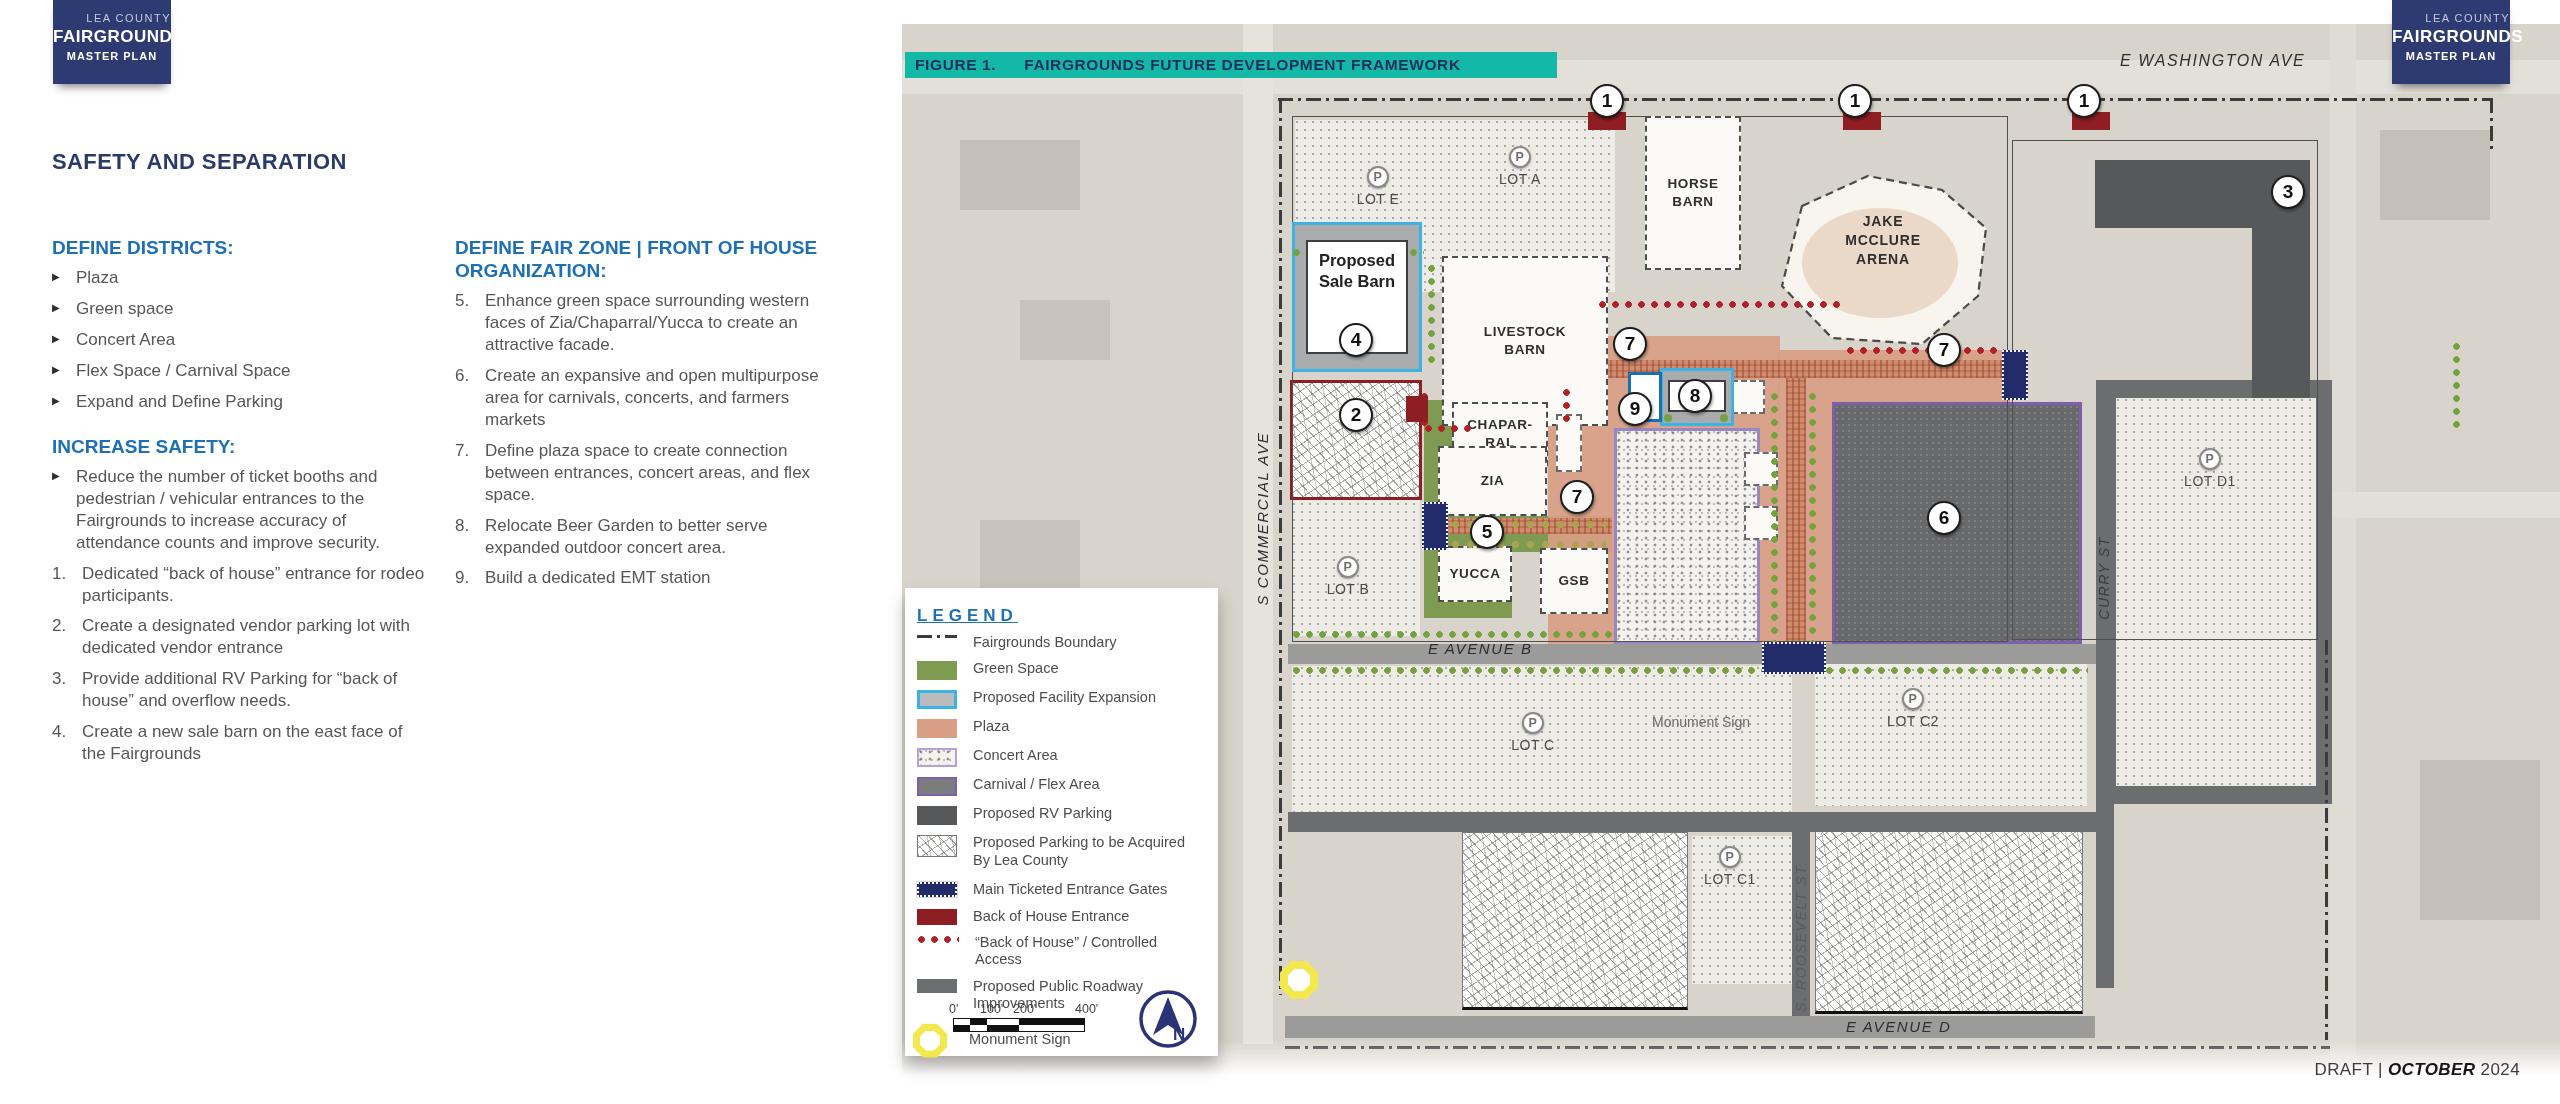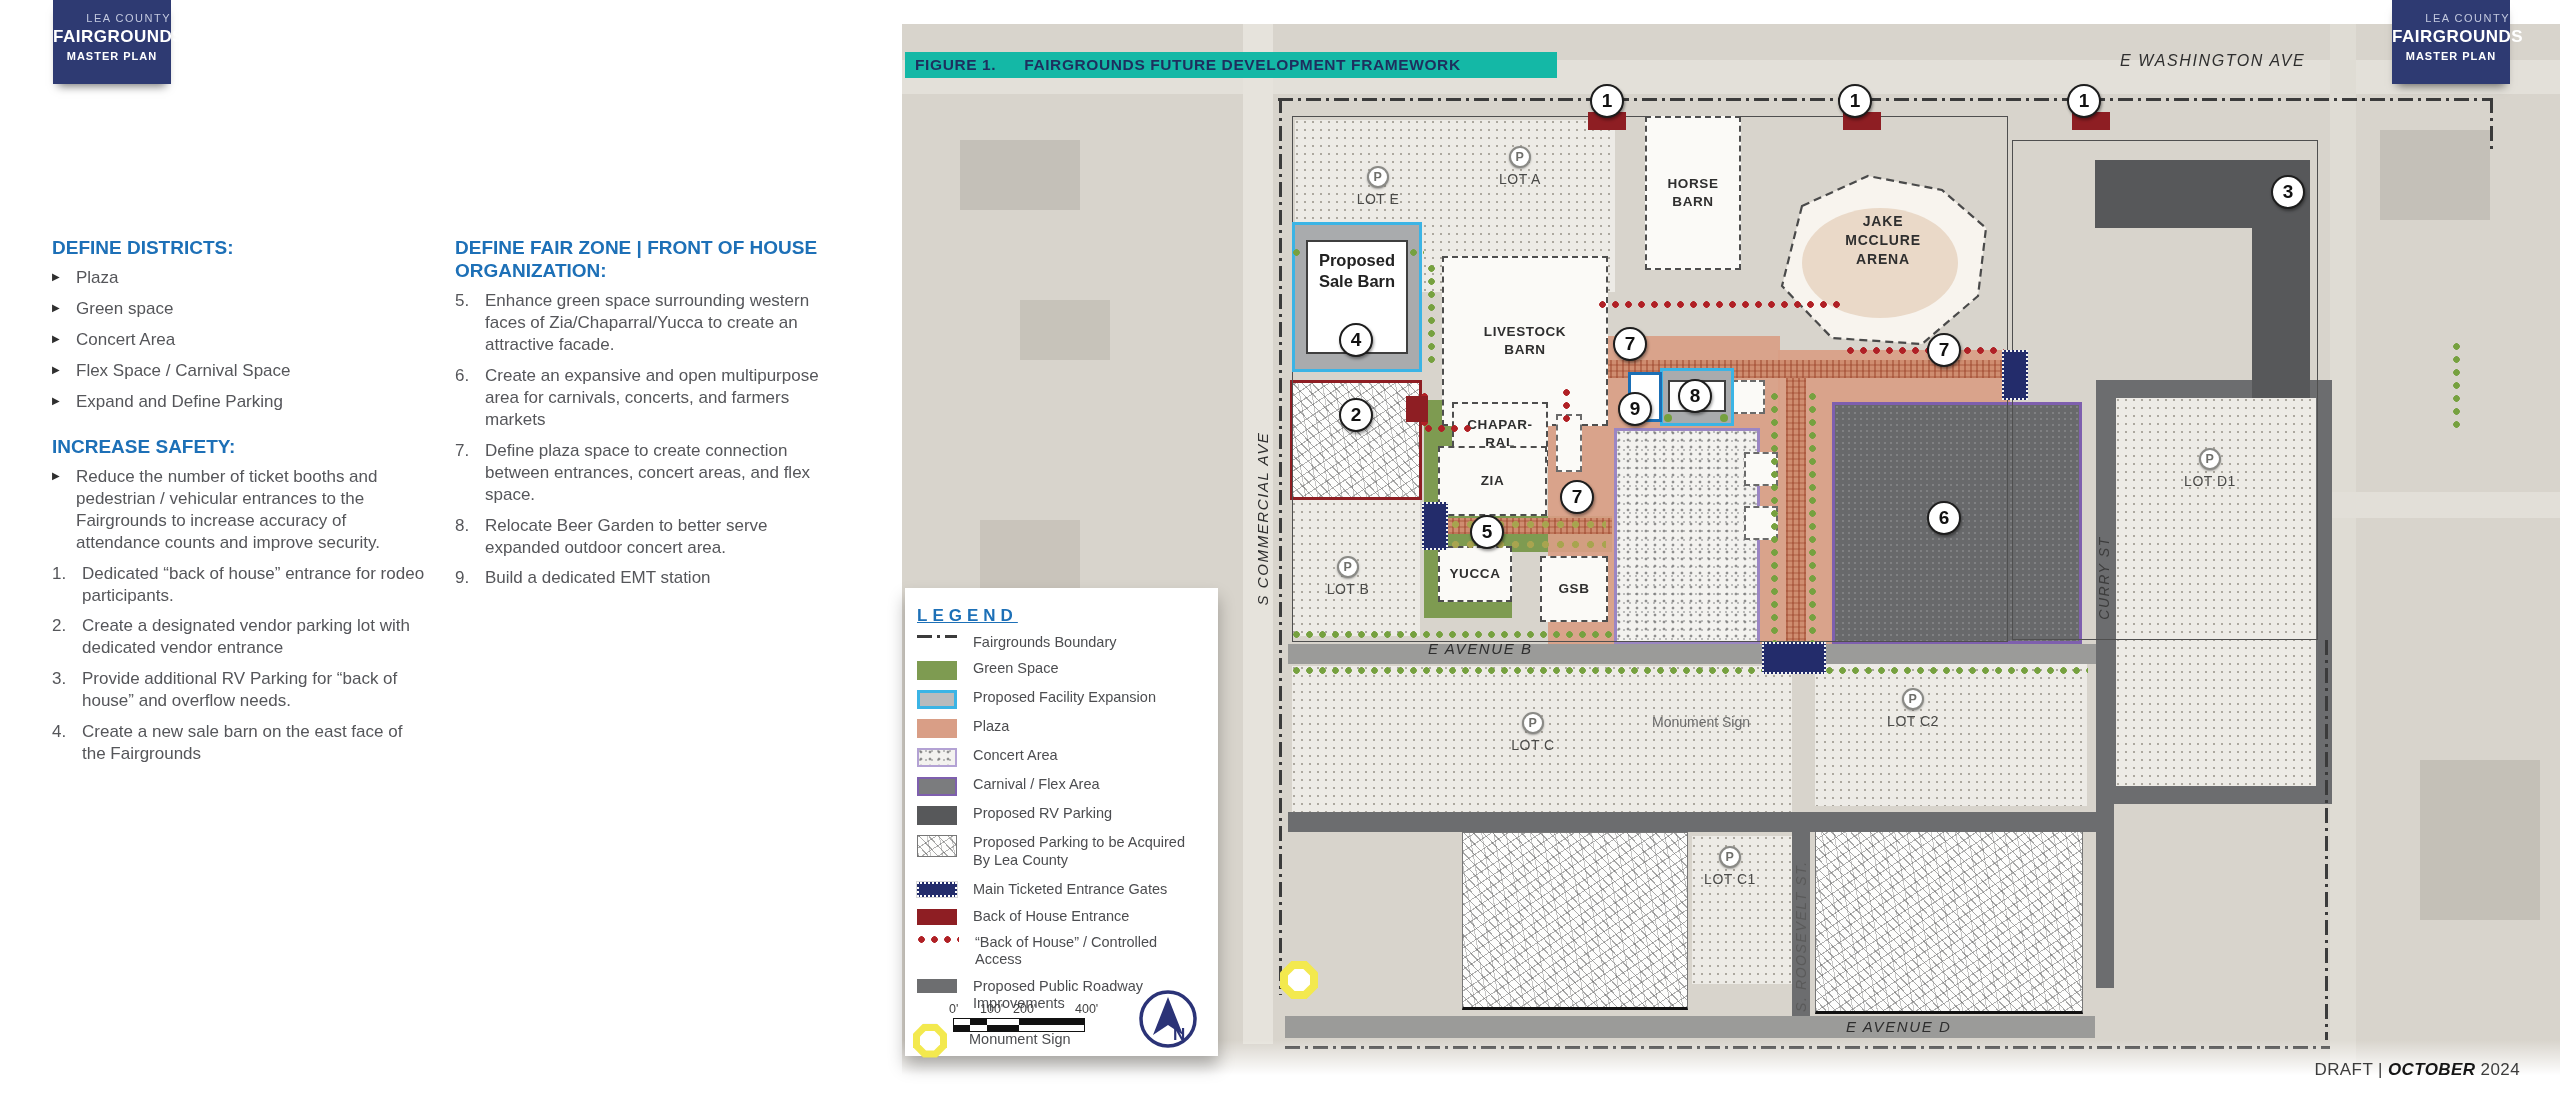--- a/index.html
+++ b/index.html
@@ -211,21 +211,21 @@
 
 <div class="abs bld" style="left:1452px;top:402px;width:96px;height:64px;">
   <span><span>CHAPAR-</span><br><span>RAL</span></span>
 </div>
 <div class="abs bld" style="left:1438px;top:446px;width:109px;height:70px;">
   <span>ZIA</span>
 </div>
 <div class="abs bld" style="left:1438px;top:546px;width:74px;height:56px;">
   <span>YUCCA</span>
 </div>
-<div class="abs bld" style="left:1540px;top:548px;width:68px;height:66px;margin-top:8px;">
+<div class="abs bld" style="left:1540px;top:548px;width:68px;height:66px;">
   <span>GSB</span>
 </div>
 
 <div class="abs dashed-box" style="left:1723px;top:380px;width:42px;height:34px;"></div>
 <div class="abs dashed-box" style="left:1556px;top:414px;width:26px;height:58px;"></div>
 <div class="abs dashed-box" style="left:1744px;top:452px;width:34px;height:34px;"></div>
 <div class="abs dashed-box" style="left:1744px;top:506px;width:34px;height:34px;"></div>
 
 <div class="abs" style="left:1660px;top:368px;width:74px;height:58px;background:#a9abad;border:3px solid #3bb4e5;z-index:11;"></div>
 <div class="abs" style="left:1668px;top:380px;width:58px;height:32px;background:#fff;border:2px solid #3f3f3f;z-index:12;"></div>
@@ -401,20 +401,21 @@
   <div class="fname">FAIRGROUNDS</div>
   <div class="plan">MASTER PLAN</div>
 </div>
 <div class="abs badge" style="left:2392px;top:0;">
   <div class="county">LEA COUNTY</div>
   <div class="fname">FAIRGROUNDS</div>
   <div class="plan">MASTER PLAN</div>
 </div>
 
 <div class="abs h1" style="left:52px;top:148px;width:430px;">
+  <div>SAFETY AND SEPARATION</div>
 </div>
 
 <div class="abs" style="left:52px;top:236px;width:374px;">
   <div class="sect-h">DEFINE DISTRICTS:</div>
   <div class="brow">
       <span class="tri">▶</span>
       <span class="body-txt">Plaza</span>
     </div>
   <div class="brow">
       <span class="tri">▶</span>

